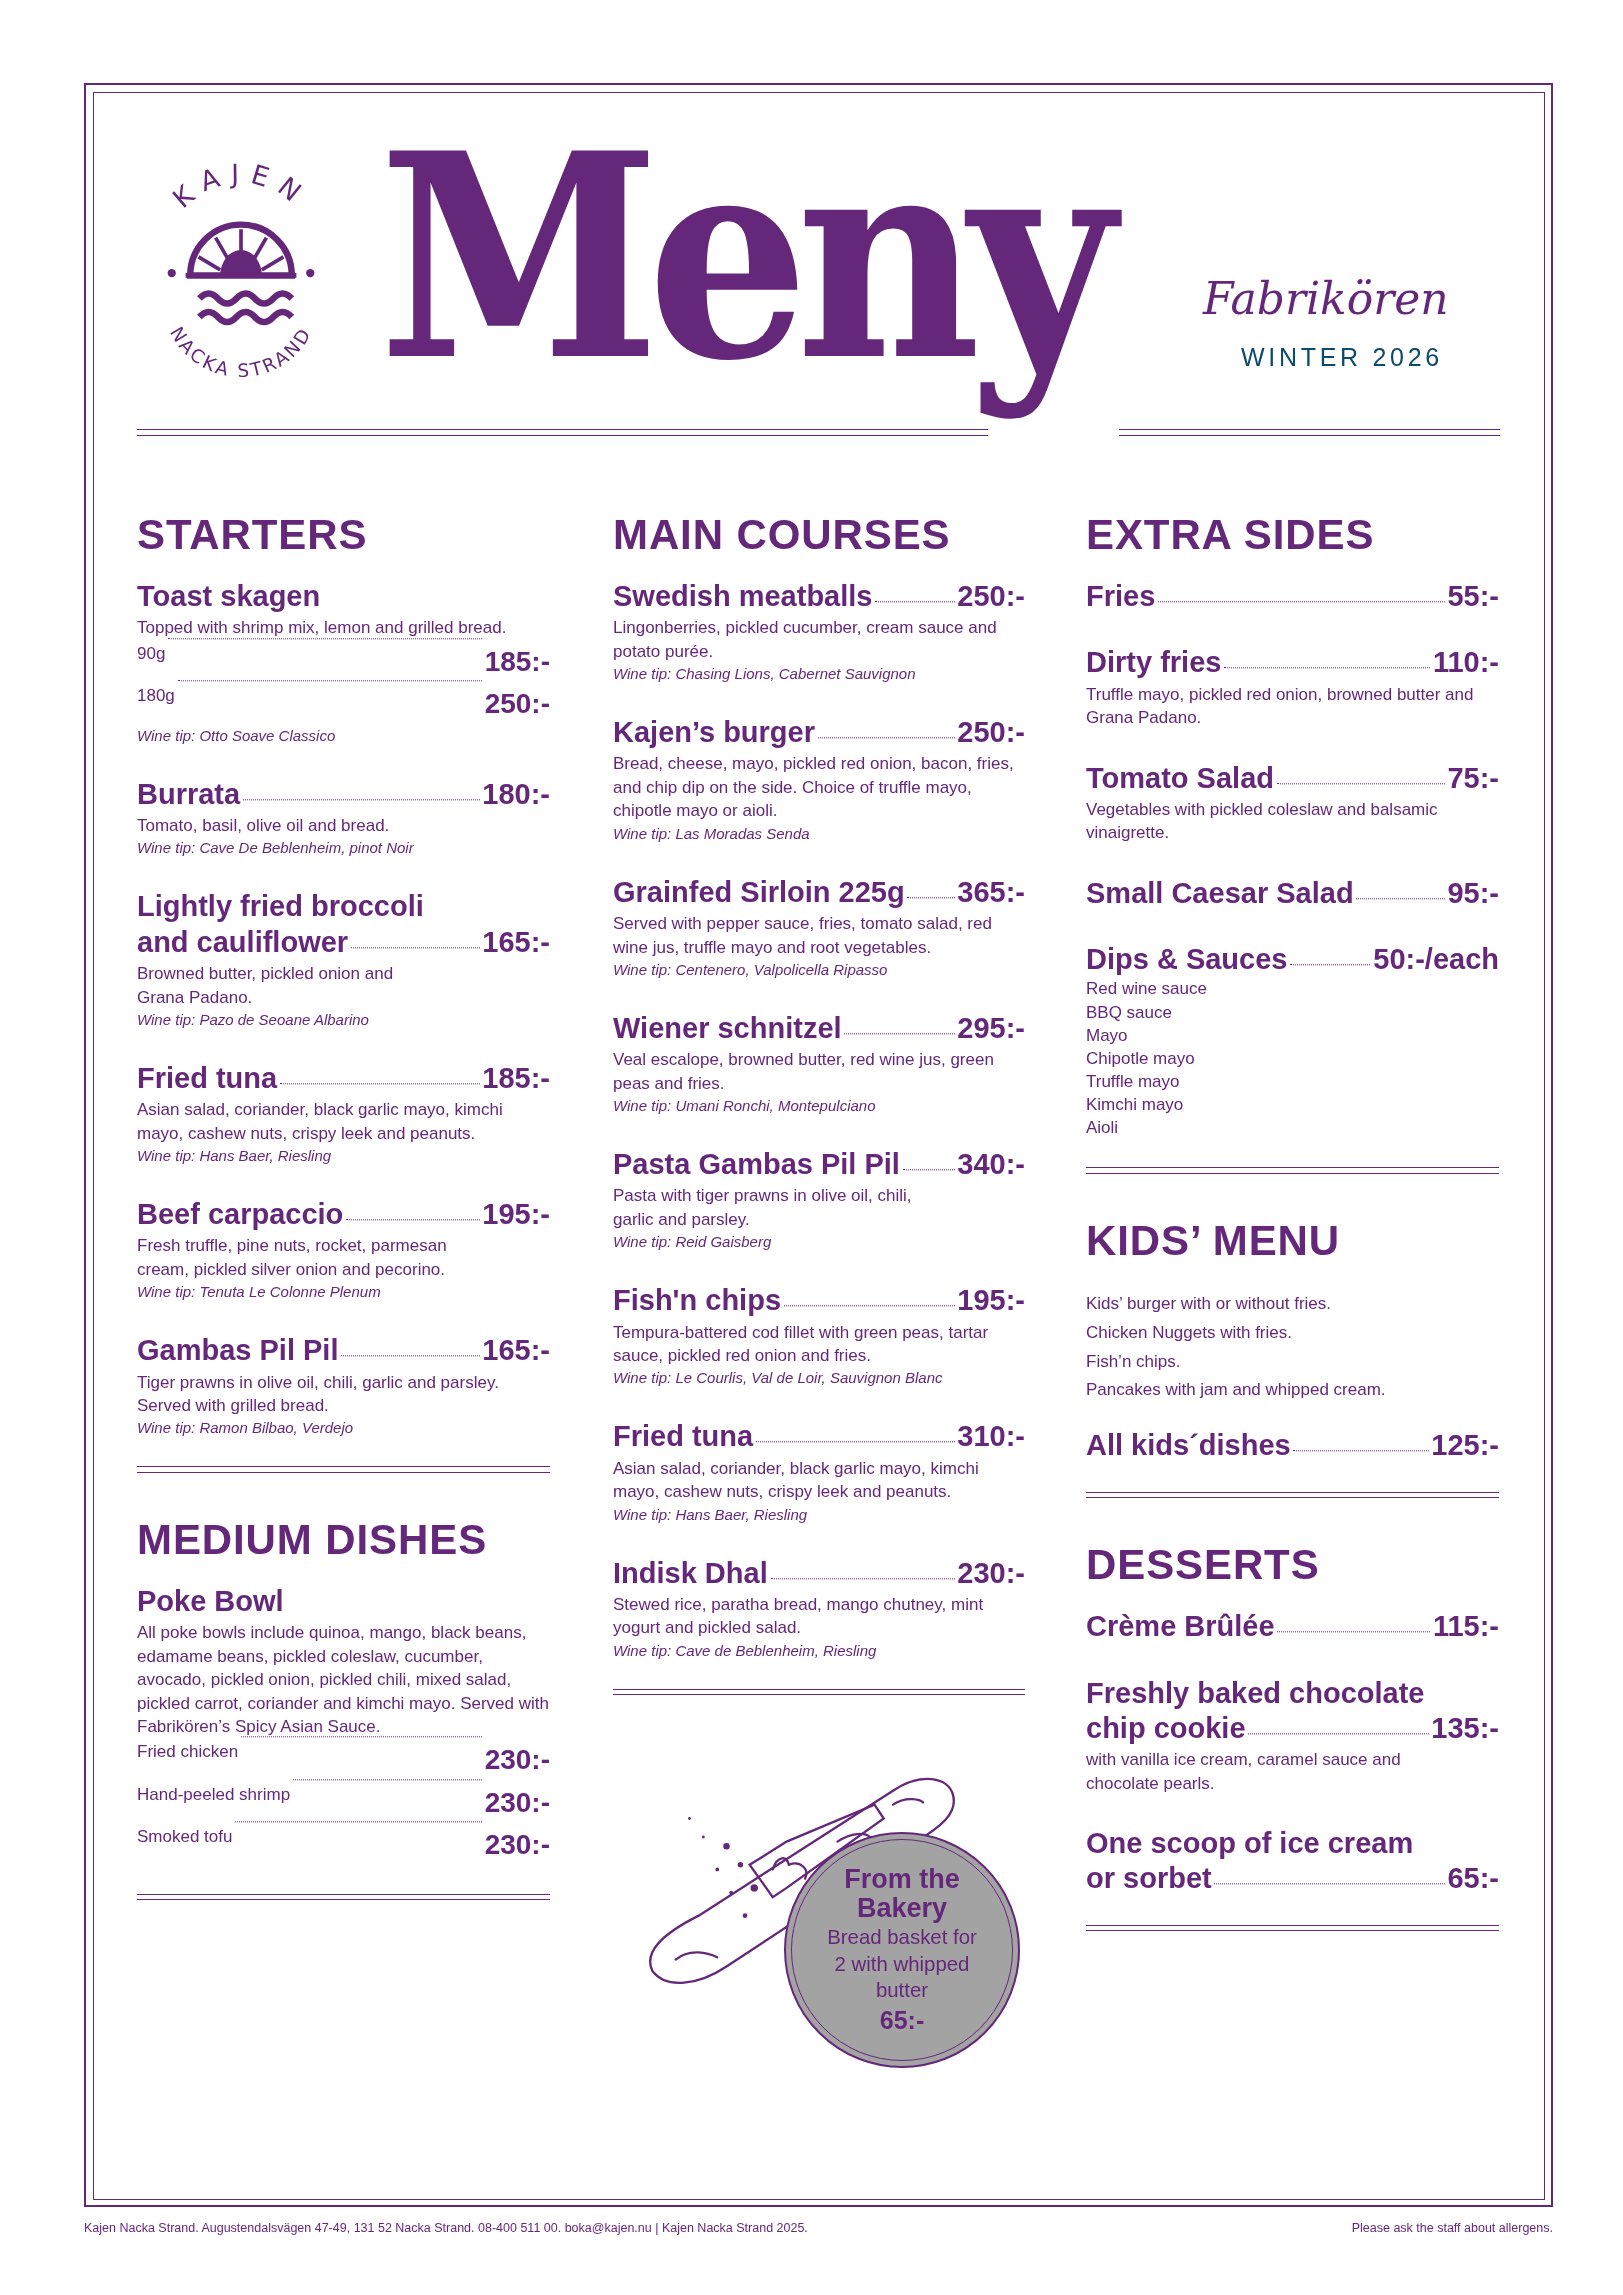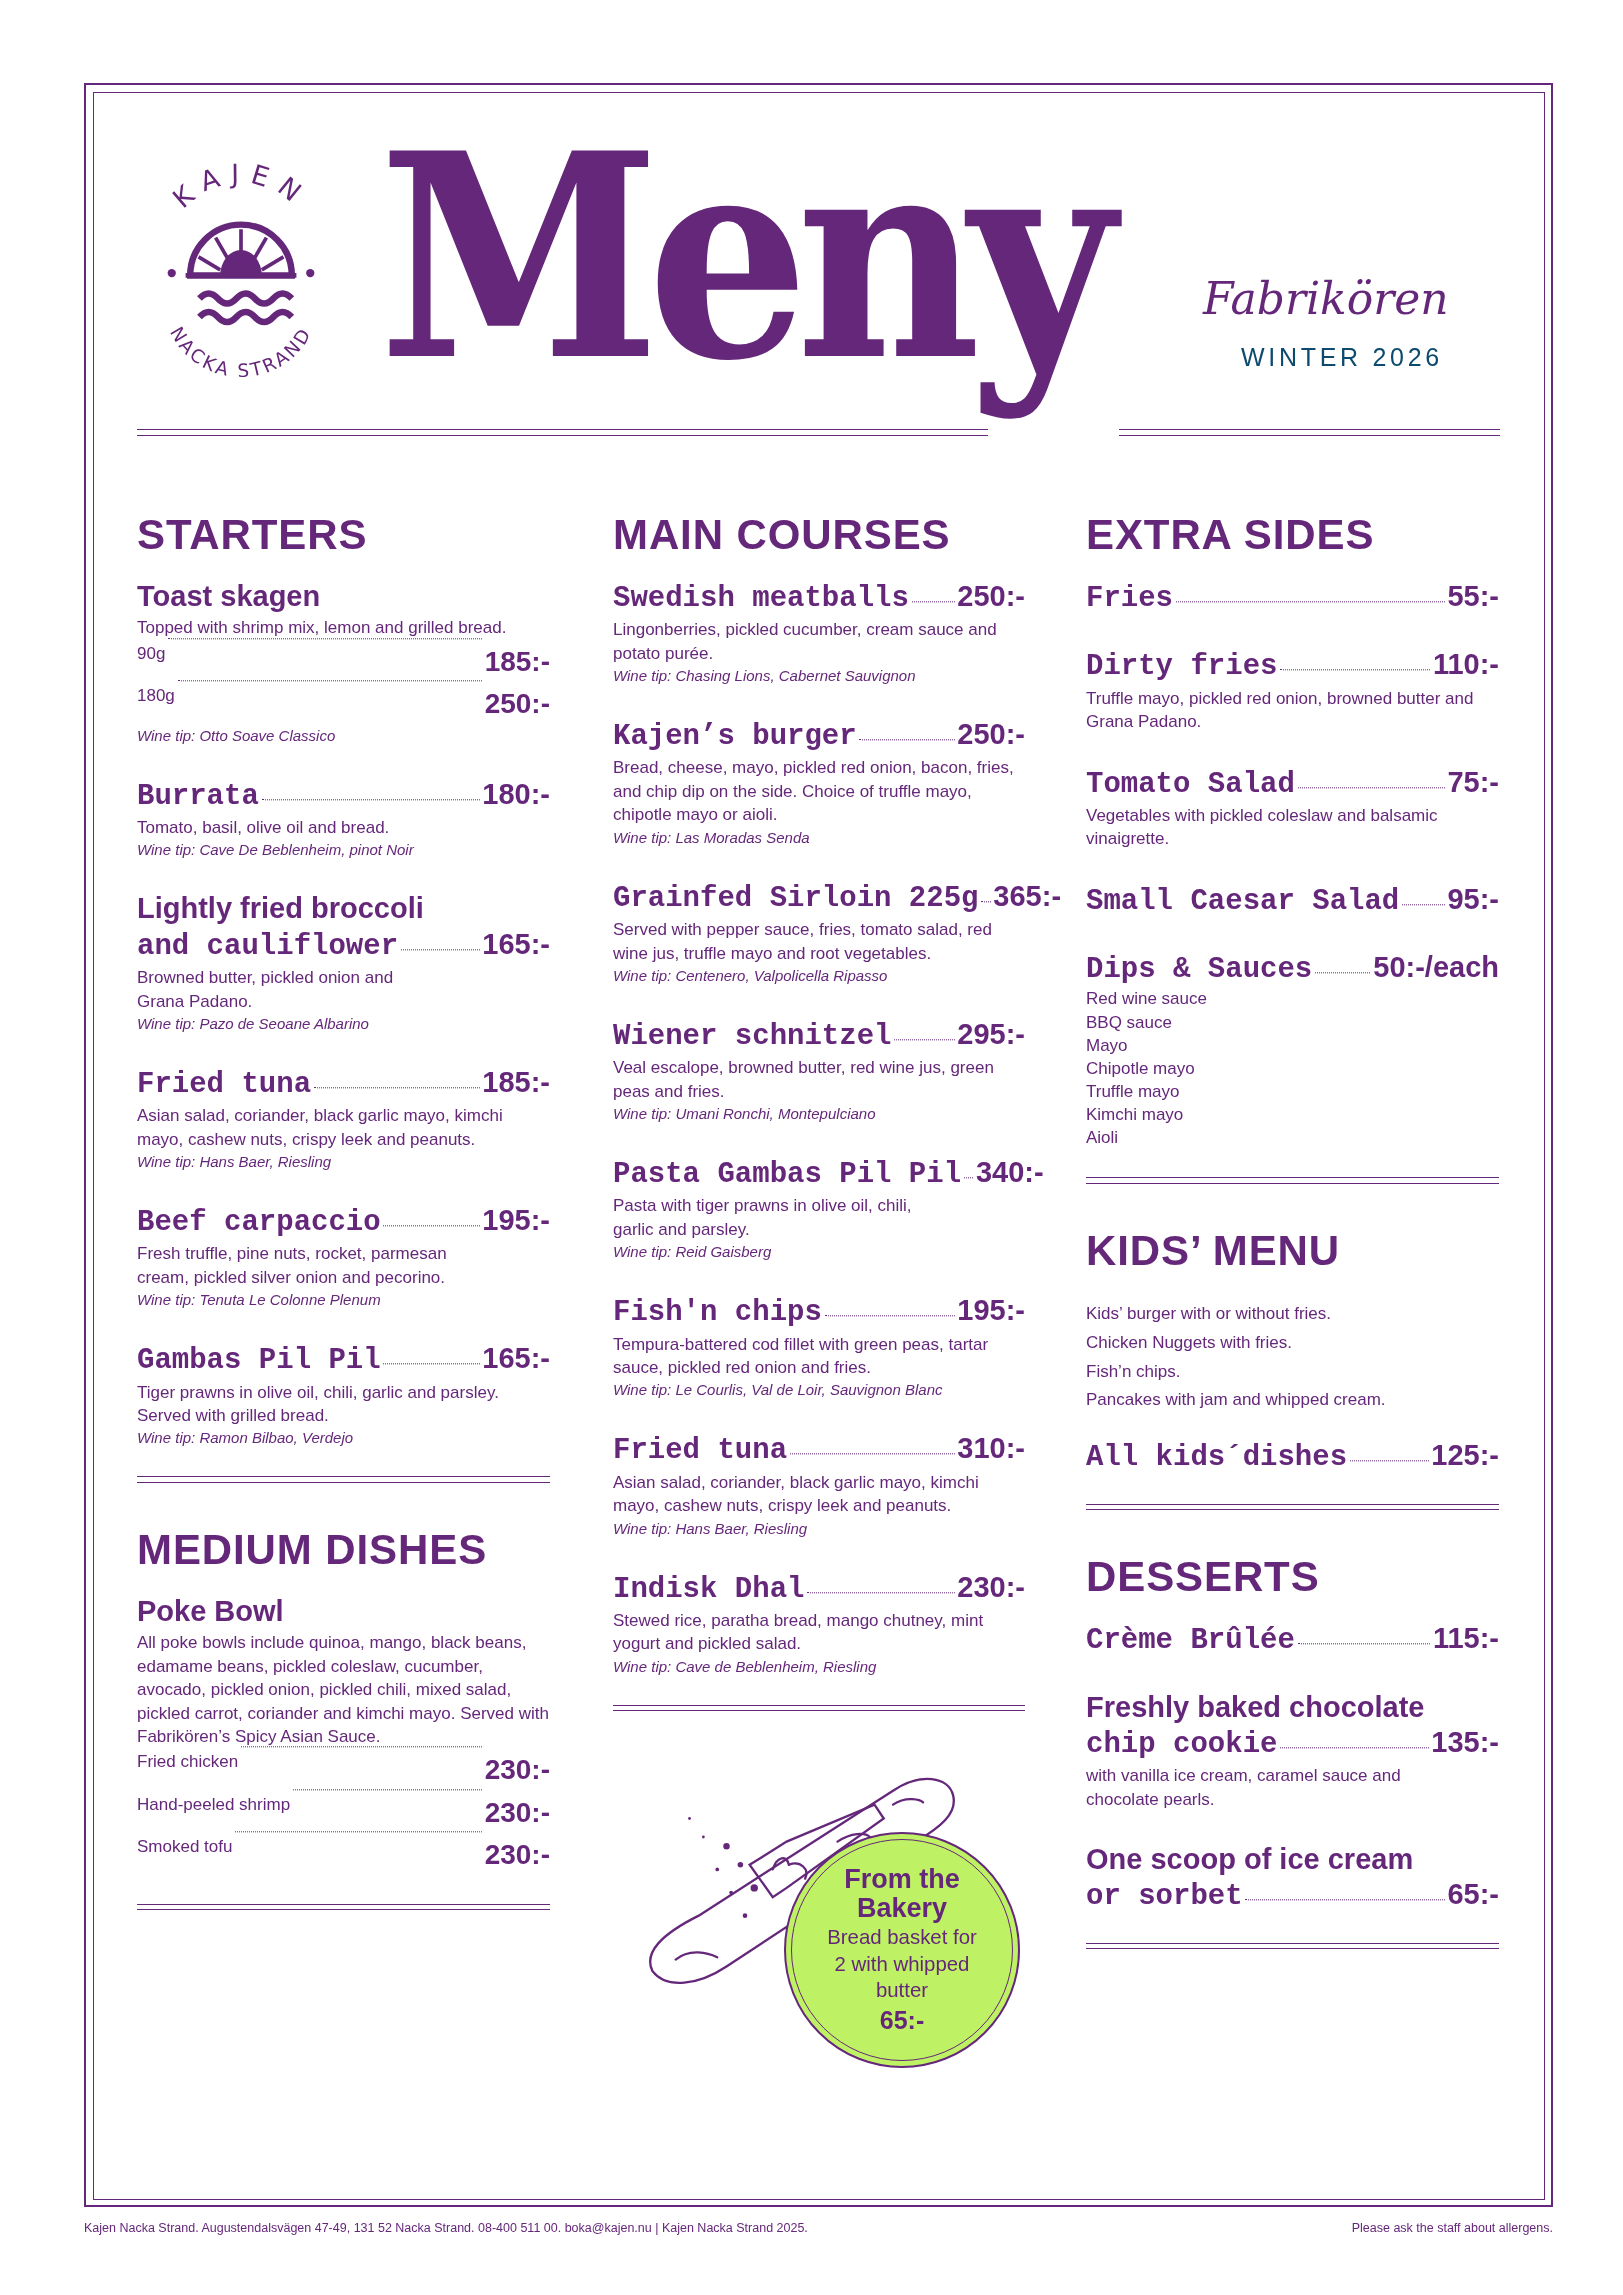--- a/index.html
+++ b/index.html
@@ -22,35 +22,35 @@
 
   
   .col { position:absolute; top:514px; }
   .col-left { left:137px; width:413px; }
   .col-mid { left:613px; width:412px; }
   .col-right { left:1086px; width:413px; }
 
   .section-title { font-weight:bold; font-size:42px; line-height:1; letter-spacing:0.9px; margin:0 0 23px 0; color:#65277a; }
   .item { margin-bottom:31px; }
   .item-row { display:flex; align-items:baseline; font-weight:bold; font-size:29px; line-height:1.22; }
-  .item-row .name { white-space:nowrap;font-family:Liberation Mono, monospace; }
+  .item-row .name { white-space:nowrap; }
   .dots { flex:1; border-bottom:1.9px dotted #65277a; margin:0 2.8px; transform:translateY(-3.7px); min-width:9.3px; }
   .price { white-space:nowrap; font-weight:bold; }
   .name-first { font-weight:bold; font-size:29px; line-height:1.22; }
   .desc { font-size:17px; line-height:1.38; margin-top:1.9px; }
   .tip { font-size:15px; font-style:italic; line-height:1.4; }
   .sub-row { display:flex; align-items:flex-start; font-size:17px; line-height:1.45; margin-top:1.9px; }
   .sub-row .price { font-size:28px; }
   .sep { height:6.5px; border-top:1.9px solid #65277a; border-bottom:1.9px solid #65277a; box-sizing:border-box; margin:28px 0 46px 0; }
   .sauce { font-size:17px; line-height:1.36; }
 
   
   .bread { left:634px; top:1749px; width:333px; height:250px; }
   .circle { left:784px; top:1832px; width:236px; height:236px; border-radius:50%;
-            border:2.3px solid #65277a; box-sizing:border-box; background:#bef264; }
+            border:2.3px solid #65277a; box-sizing:border-box; background:#a3a3a3; }
   .circle-inner { position:absolute; left:4.6px; top:4.6px; right:4.6px; bottom:4.6px; border-radius:50%;
                   border:1.4px solid #65277a; display:flex; flex-direction:column; align-items:center; justify-content:center; text-align:center; }
   .circle .h { font-weight:bold; font-size:27px; line-height:1.1; }
   .circle .d { font-size:20.4px; line-height:1.3; }
   .circle .p { font-weight:bold; font-size:25px; margin-top:2.8px; }
 
   .footer-left { left:84px; top:2221px; font-size:12.5px; color:#65277a; }
   .footer-right { right:70px; top:2221px; font-size:12.5px; color:#65277a; }
 </style>
 </head>

